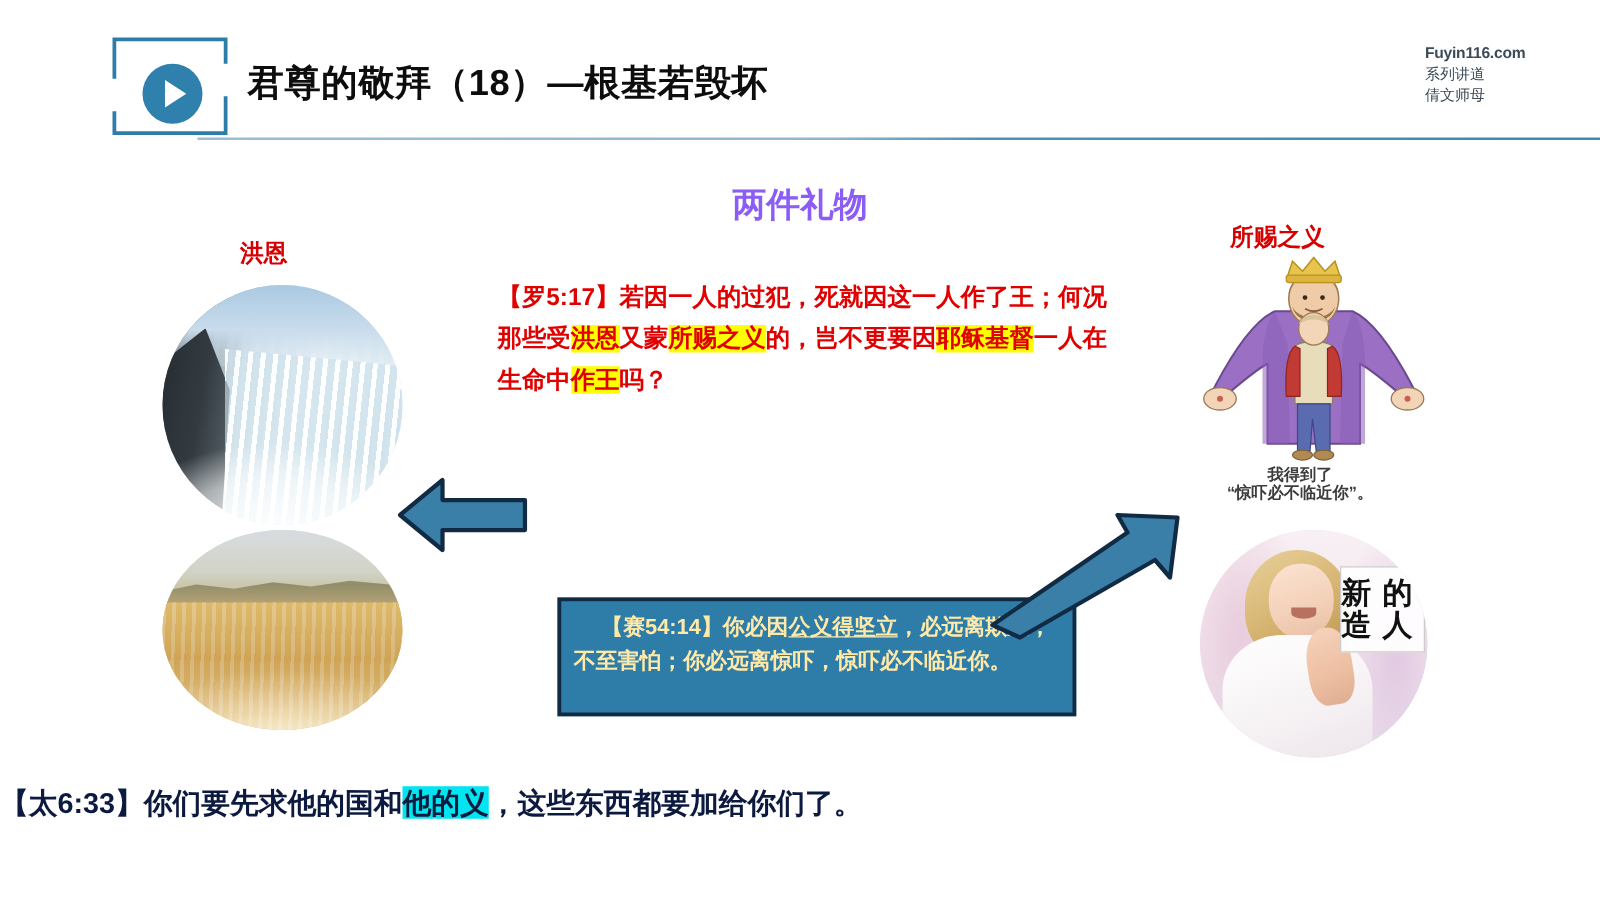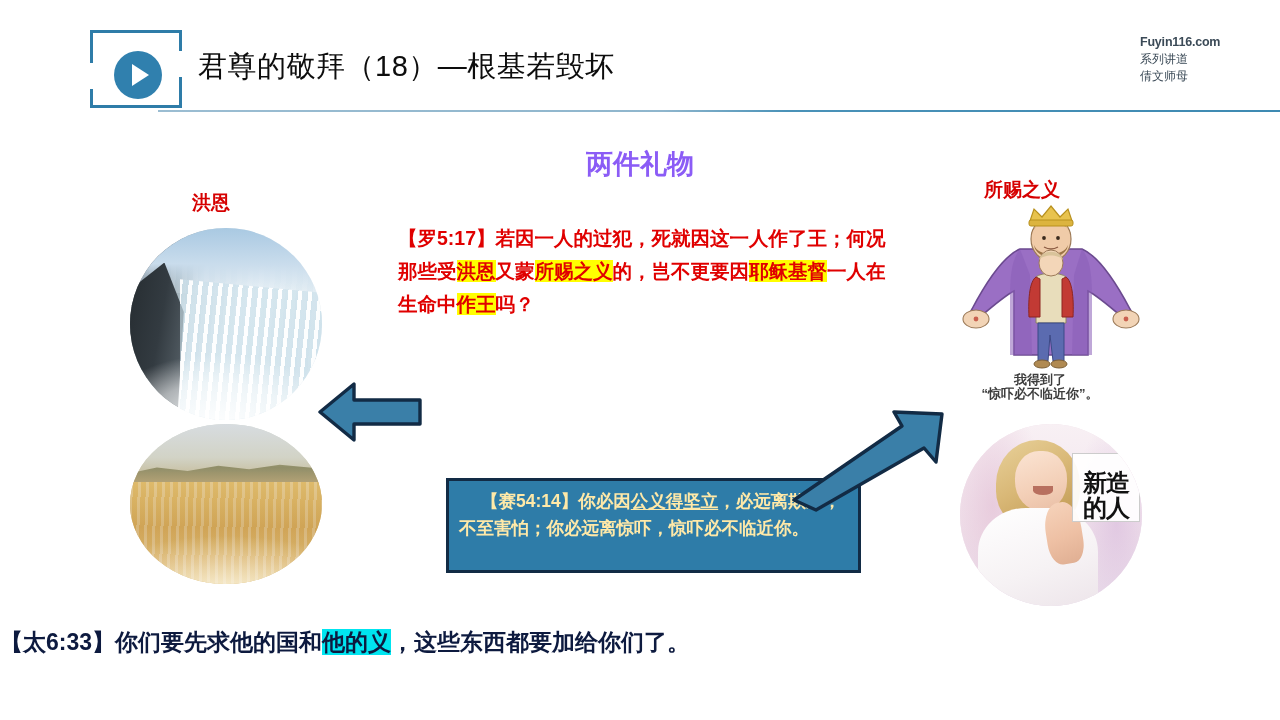--- a/index.html
+++ b/index.html
@@ -50,21 +50,21 @@
     width: 0; height: 0;
     margin-left: 5px;
     border-left: 17px solid #ffffff;
     border-top: 11px solid transparent;
     border-bottom: 11px solid transparent;
   }
   .header-title {
     position: absolute;
     left: 198px; top: 47px;
     font-size: 29px;
-    font-weight: normal;
+    font-weight: bold;
     color: #0d0d0d;
     letter-spacing: 0.5px;
     white-space: nowrap;
   }
   .header-rule {
     position: absolute;
     left: 158px; top: 110px;
     width: 1122px; height: 2px;
     background: linear-gradient(to right,#9bbdd2 0%, #8fb6cd 45%, #4a92b8 56%, #3e8ab2 100%);
   }
@@ -209,24 +209,23 @@
     border-radius: 45% 45% 35% 35%;
     background: linear-gradient(165deg,#f6d3bb 0%, #eec0a4 55%, #dfae92 100%);
     transform: rotate(-9deg);
   }
   #img-woman .w-badge {
     position: absolute;
     right: 2px; top: 29px;
     width: 68px; height: 69px;
     background: rgba(255,255,255,0.93);
     border: 1px solid #ccc;
-    display: flex; flex-direction: column;
-    align-items: center; justify-content: flex-end;
+    display: flex; flex-direction: row;
+    align-items: center; justify-content: flex-start;
     line-height: 1.05;
-    font-family: Liberation Serif, serif;
   }
   #img-woman .w-badge span {
     font-size: 24px; font-weight: bold; color: #111;
     letter-spacing: -1px;
   }
 
   
   #king-art {
     position: absolute;
     left: 958px; top: 205px;

